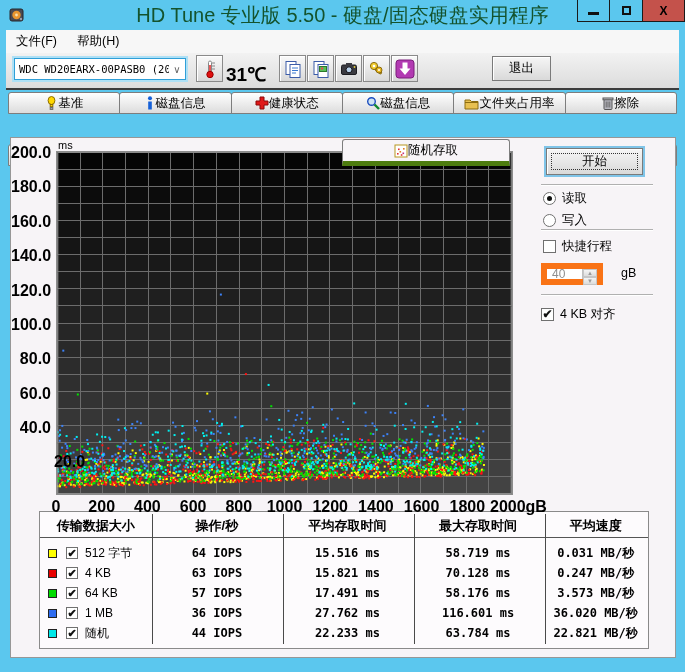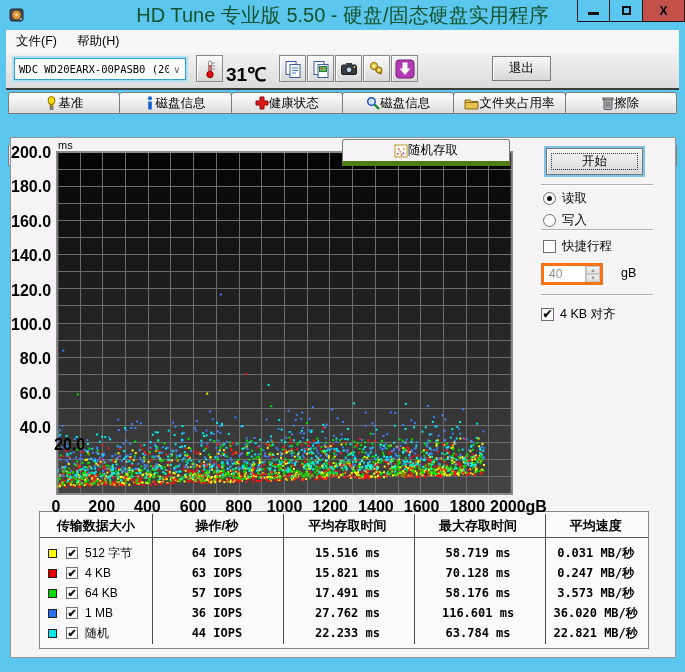--- a/index.html
+++ b/index.html
@@ -70,21 +70,21 @@
   .radio { width:13px; height:13px; border-radius:50%; background:#fff; border:1px solid #707070;
     display:flex; align-items:center; justify-content:center; }
   .radio .dot { width:5px; height:5px; border-radius:50%; background:#111; display:none; }
   .radio.sel .dot { display:block; }
   .chk { width:13px; height:13px; background:#fff; border:1px solid #707070; position:relative;
     font-size:12px; font-weight:bold; line-height:11px; text-align:center; color:#111; }
   .chk.small { width:12px; height:12px; font-size:11px; line-height:10px; }
   .chk .mark { visibility:hidden; }
   .chk.on .mark { visibility:visible; }
   .spinner { position:absolute; left:530px; top:125px; width:62px; height:22px; background:#fff;
-    border:3px solid #f97316; display:flex; }
+    border:6px solid #f97316; display:flex; }
   .spin-val { flex:1; color:#8e8e8e; font-size:12px; display:flex; align-items:center; padding-left:5px; }
   .spin-arrows { width:15px; display:flex; flex-direction:column; border-left:1px solid #c0c0c0; }
   .spin-arrows div { flex:1; background:linear-gradient(#f4f4f4,#dcdcdc); border:1px solid #c6c6c6;
     font-size:6px; color:#9a9a9a; display:flex; align-items:center; justify-content:center; }
   .gb-label { position:absolute; left:610px; top:128px; font-size:12.5px; }
 
   
   .tablebox { position:absolute; left:28px; top:373px; width:610px; height:138px; background:#fdfbfd;
     border:1px solid #8a8a8a; }
   .thead { position:absolute; left:0; top:2px; width:100%; height:24px; display:flex;
@@ -3116,21 +3116,21 @@
             <span class="swatch" style="background: rgb(0, 232, 232);"></span>
           <span class="chk small on"><span class="mark">✔</span></span>
           <span class="row-label">随机</span>
           </div>
         <div class="c2 num">44 IOPS</div>
         <div class="c3 num">22.233 ms</div>
         <div class="c4 num">63.784 ms</div>
         <div class="c5 num">22.821 MB/秒</div>
       </div>
     </div>
-  <div class="axis-lab ylab" style="top: 298px; padding-left: 43px;">20.0</div>
+  <div class="axis-lab ylab" style="top: 315px; padding-left: 43px;">20.0</div>
       <div class="axis-lab ylab" style="top: 281.2px;">40.0</div>
       <div class="axis-lab ylab" style="top: 246.8px;">60.0</div>
       <div class="axis-lab ylab" style="top: 212.4px;">80.0</div>
       <div class="axis-lab ylab" style="top: 178px;">100.0</div>
       <div class="axis-lab ylab" style="top: 143.6px;">120.0</div>
       <div class="axis-lab ylab" style="top: 109.2px;">140.0</div>
       <div class="axis-lab ylab" style="top: 74.8px;">160.0</div>
       <div class="axis-lab ylab" style="top: 40.4px;">180.0</div>
       <div class="axis-lab ylab" style="top: 6px;">200.0</div>
       <div class="axis-lab xlab" style="left: 22px;">0</div>

